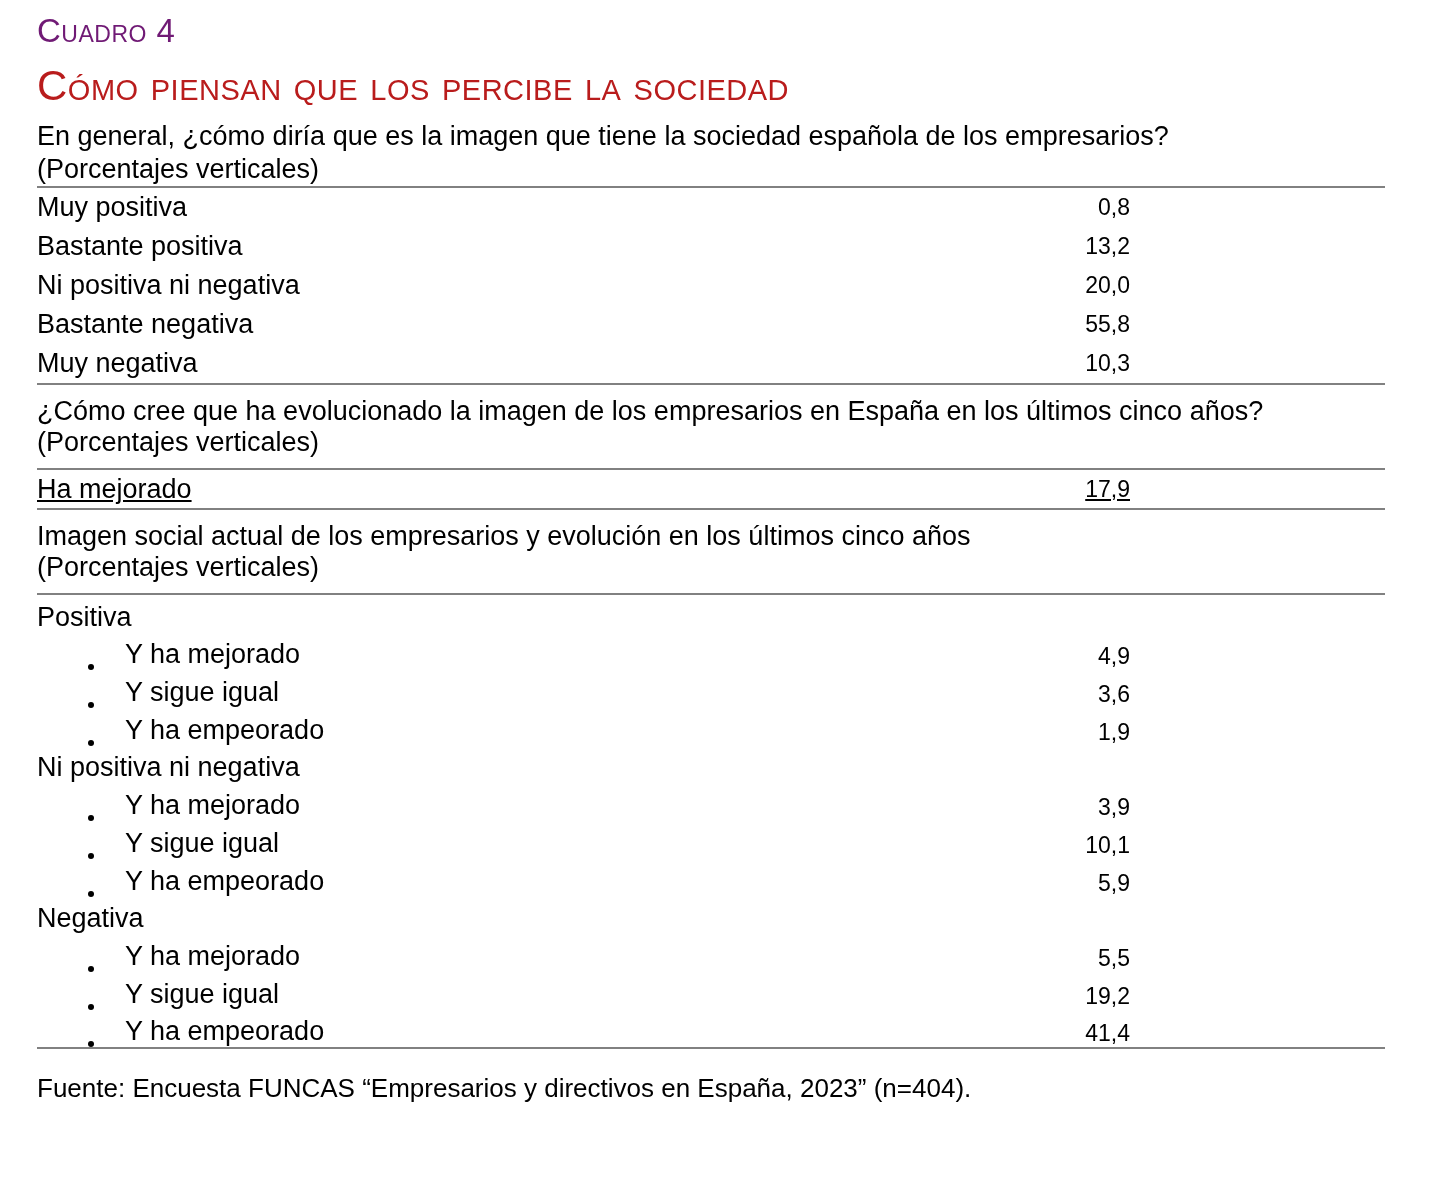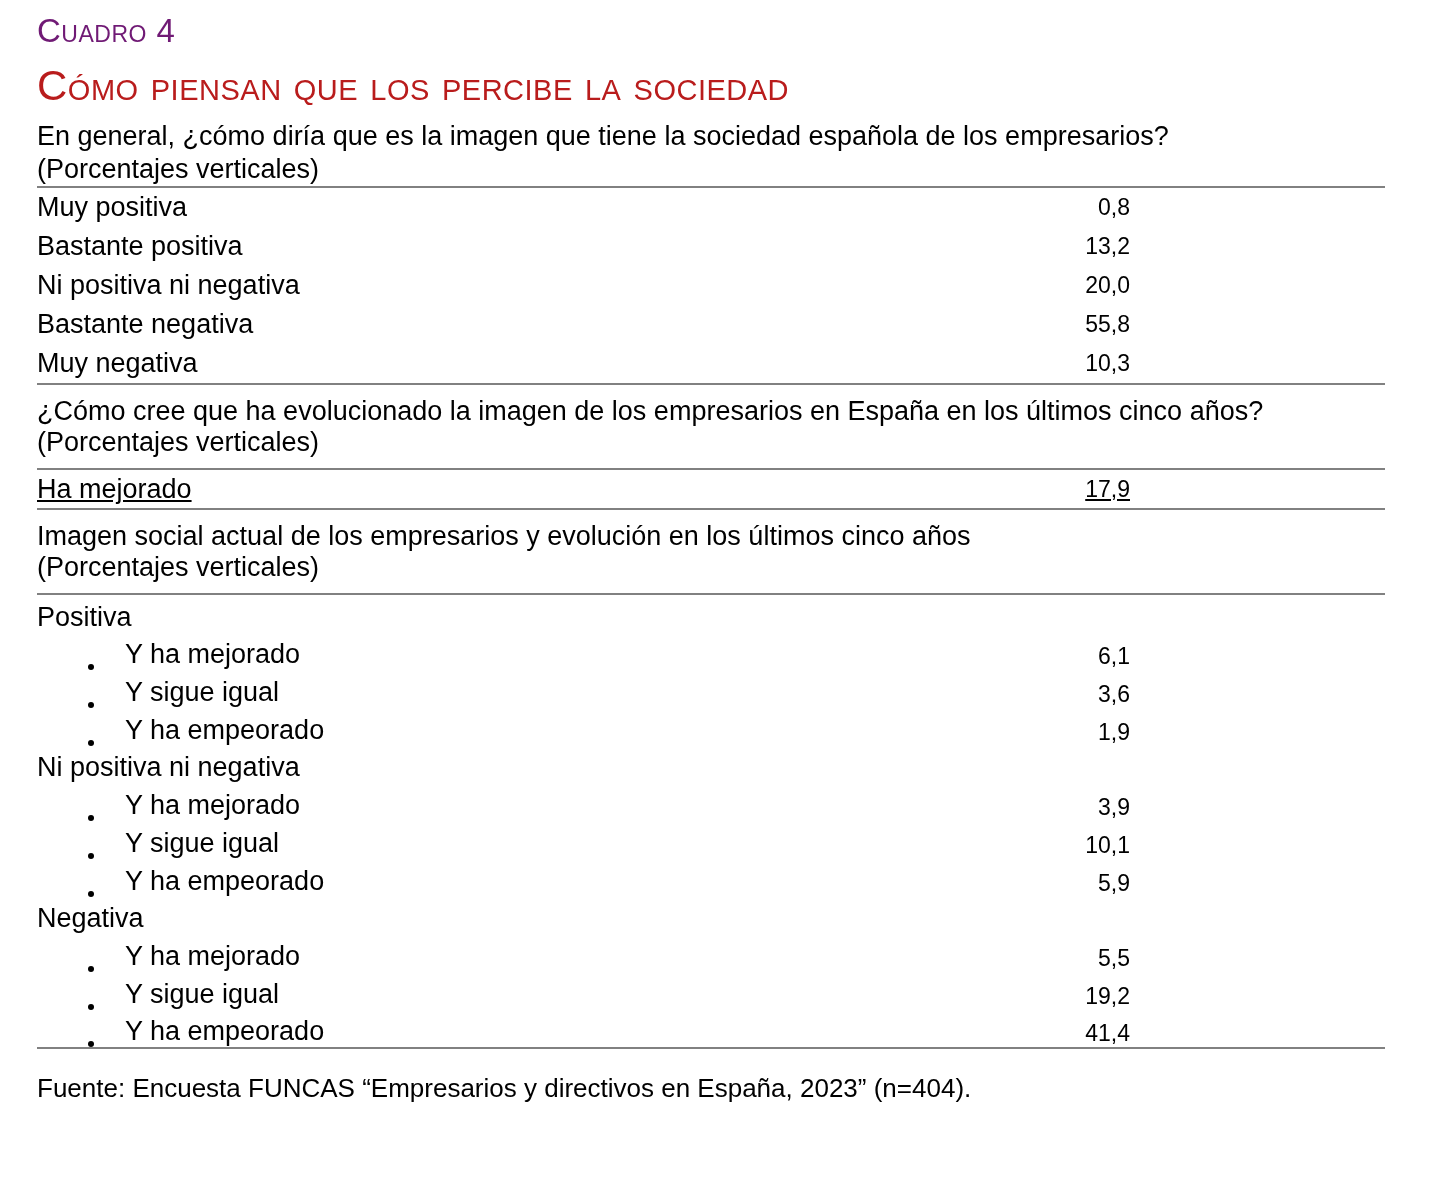--- a/index.html
+++ b/index.html
@@ -120,21 +120,21 @@
   <div class="rule"></div>
 
   <div class="rows s3">
     <div class="row group">
       <span class="label">Positiva</span>
       <span class="value"></span>
     </div>
     <div class="row indent">
       <span class="bullet"></span>
       <span class="label">Y ha mejorado</span>
-      <span class="value">6,1</span>
+      <span class="value">4,9</span>
     </div>
     <div class="row indent">
       <span class="bullet"></span>
       <span class="label">Y sigue igual</span>
       <span class="value">3,6</span>
     </div>
     <div class="row indent">
       <span class="bullet"></span>
       <span class="label">Y ha empeorado</span>
       <span class="value">1,9</span>

